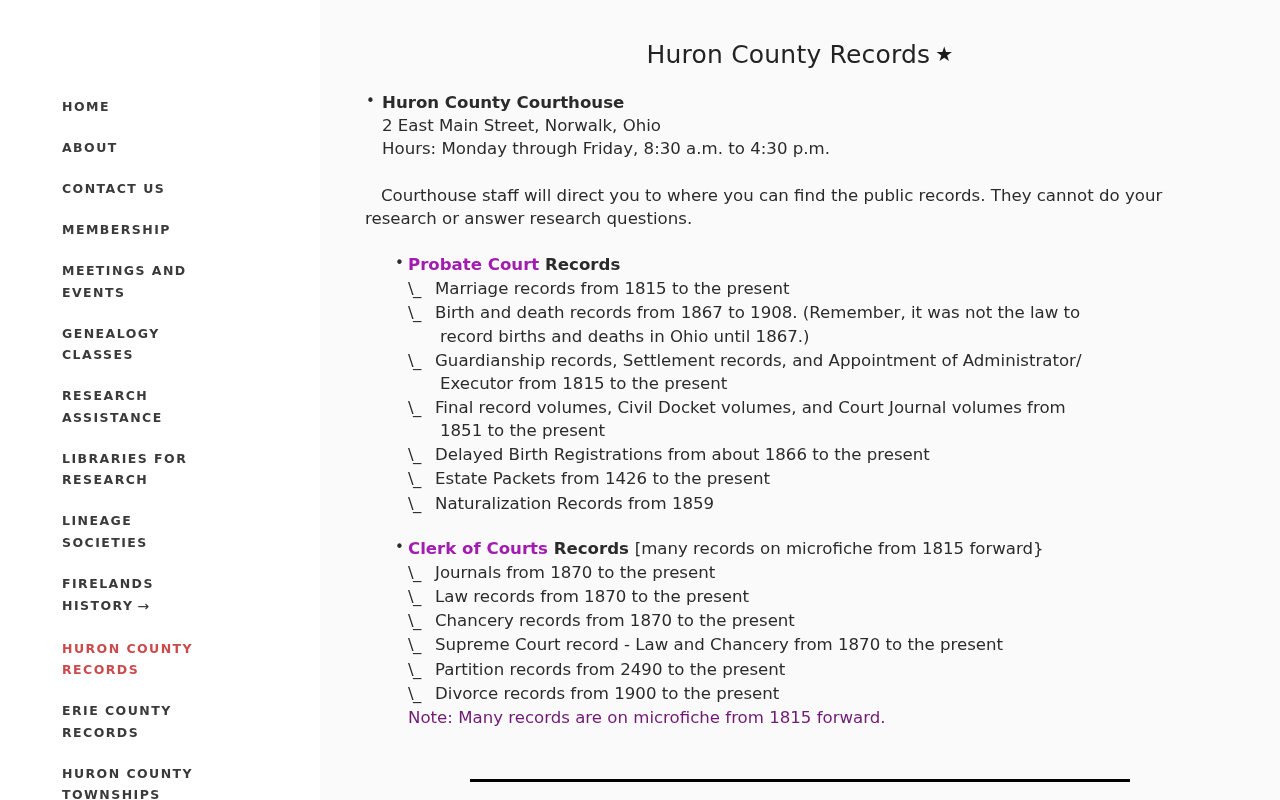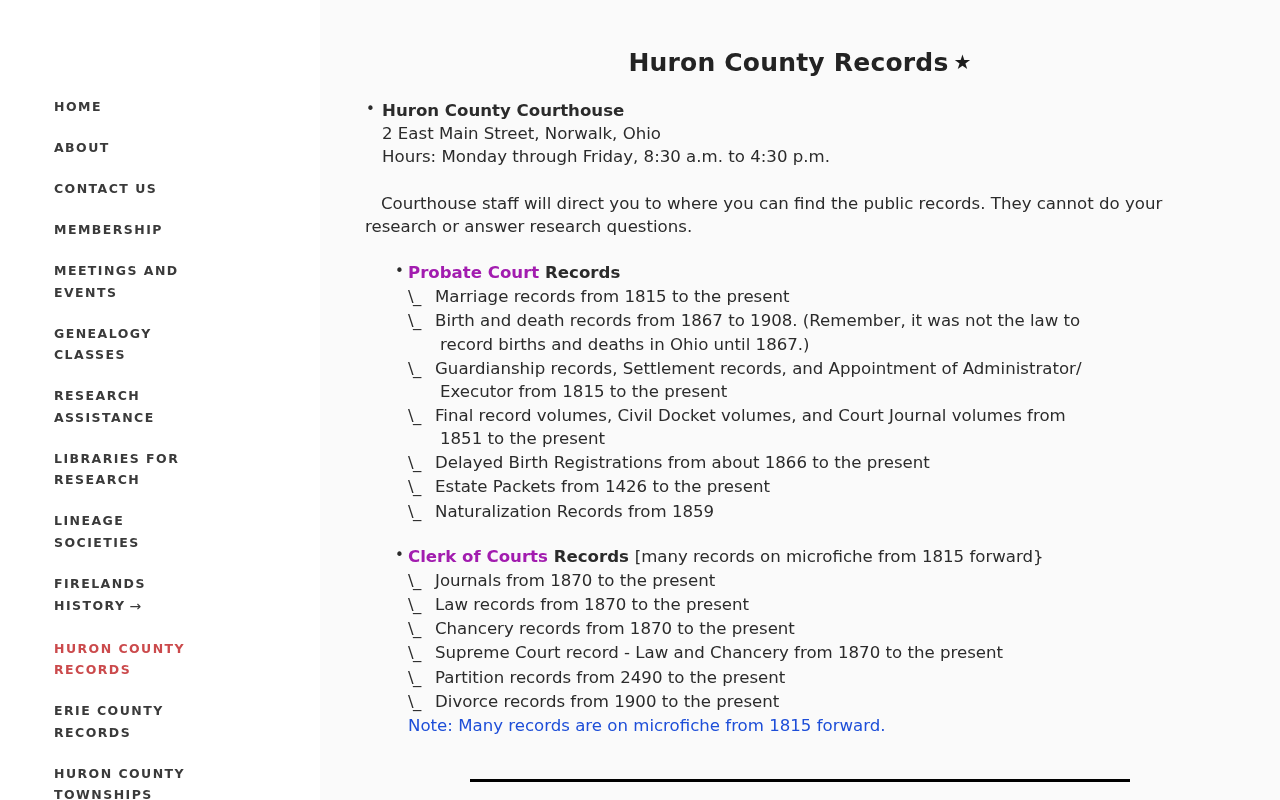--- a/index.html
+++ b/index.html
@@ -20,21 +20,21 @@
     display: flex;
     background: #ffffff;
   }
 
   
   #sidebar {
     width: 320px;
     min-width: 320px;
     height: 800px;
     background: #ffffff;
-    padding: 96px 0 0 4px;
+    padding: 96px 0 0 12px;
     overflow: hidden;
   }
   .nav-item {
     display: block;
     padding: 0 50px 0 50px;
     margin-bottom: 19.5px;
     font-size: 12.5px;
     font-weight: bold;
     letter-spacing: 1.45px;
     line-height: 1.72;
@@ -60,24 +60,24 @@
     height: 800px;
     background: #fafafa;
     position: relative;
     padding: 0;
     overflow: hidden;
   }
 
   #page-title {
     text-align: center;
     font-size: 25px;
-    font-weight: 700;
+    font-weight: 400;
     color: #232323;
     letter-spacing: 0.2px;
-    margin: 12px;
+    margin: 4px;
     padding: 36px 0 0 0;
     line-height: 1.2;
   }
   #page-title .star-ico {
     font-size: 20px;
     vertical-align: 2px;
     margin-left: 5px;
     color: #1c1c1c;
   }
 
@@ -147,21 +147,21 @@
     letter-spacing: -0.5px;
   }
   .rec-list li .cont {
     display: block;
     padding-left: 5px;
   }
   .rec-note {
     padding-left: 0;
     margin-top: 1px;
     line-height: 1.395;
-    color: #1d4ed8;
+    color: #701a75;
   }
 
   
   #divider {
     position: absolute;
     left: 150px;
     top: 779px;
     width: 660px;
     height: 3px;
     background: #000000;

